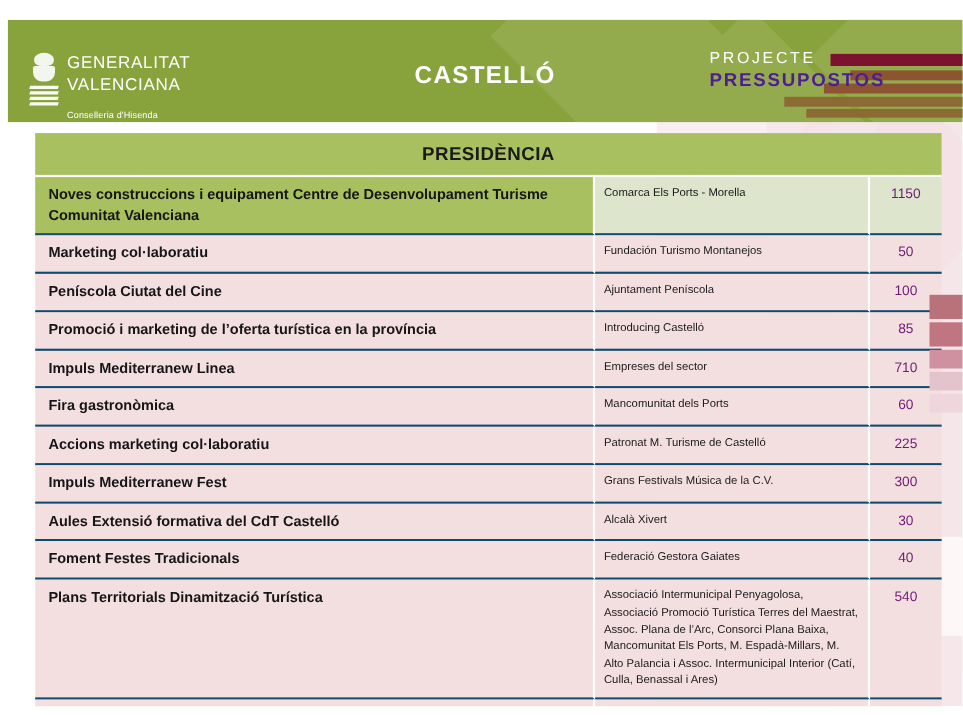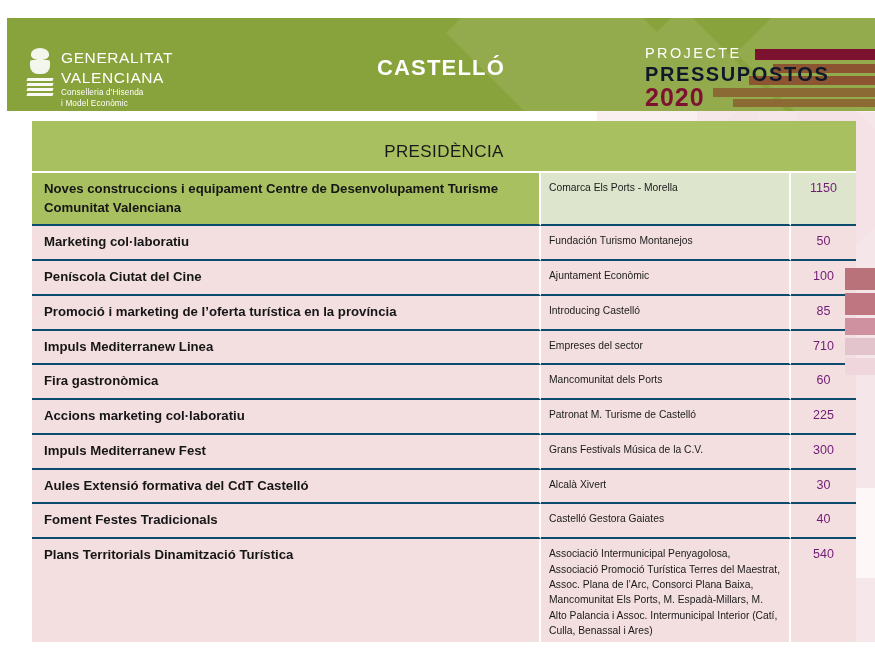--- a/index.html
+++ b/index.html
@@ -99,21 +99,21 @@
     color: #ffffff;
     font-size: 15.5px;
     font-weight: 400;
     letter-spacing: .6px;
     font-family: "Liberation Sans", sans-serif;
   }
   .gva-line2 { margin-top: 4px; }
   .gva-sub {
     color: #ffffff;
     font-size: 8.2px;
-    margin-top: 2px;
+    margin-top: 14px;
     line-height: 1.35;
     letter-spacing: .15px;
   }
 
   
   #slide-title {
     position: absolute;
     left: 0; top: 50px;
     width: 868px;
     text-align: center;
@@ -130,21 +130,21 @@
     position: absolute;
     left: 638px; top: 28px;
     width: 230px; height: 60px;
   }
   #budget-logo .bl-text { position: absolute; left: 0; top: 0; z-index: 3; }
   .bl-projecte {
     color: #ffffff; font-size: 14.5px; font-weight: 400;
     letter-spacing: 2.4px; line-height: 1;
   }
   .bl-pressupostos {
-    color: #0f172a; font-size: 20px; font-weight: 700;
+    color: #4c1d95; font-size: 17px; font-weight: 700;
     letter-spacing: 1.6px; line-height: 1; margin-top: 3px;
   }
   .bl-2020 {
     color: #7d1230; font-size: 25px; font-weight: 700;
     letter-spacing: 1px; line-height: 1; margin-top: 1px;
   }
   #budget-logo .bar { position: absolute; z-index: 1; }
   .bar-1 { left: 110px; top: 3px;  width: 130px; height: 11px; background: #7d1230; }
   .bar-2 { left: 128px; top: 18px; width: 112px; height: 9px;  background: #8c5431; }
   .bar-3 { left: 104px; top: 30px; width: 136px; height: 9px;  background: #8c5431; }
@@ -161,24 +161,24 @@
     table-layout: fixed;
   }
   #budget-table col.c-project { width: 509px; }
   #budget-table col.c-entity  { width: 250px; }
   #budget-table col.c-amount  { width: 65px;  }
 
   #table-title-cell {
     background: #a8c05f;
     color: #1a1a1a;
     font-size: 17px;
-    font-weight: 400;
+    font-weight: 700;
     text-align: center;
     letter-spacing: .4px;
-    padding: 21px 0 9px 0;
+    padding: 9px 0 9px 0;
     border-bottom: 2px solid #ffffff;
   }
 
   #budget-table td {
     vertical-align: top;
     border-bottom: 2px solid #0c4a6e;
   }
   .cell-project {
     background: #f4dfe0;
     color: #161616;
@@ -269,21 +269,20 @@
 
     <div id="budget-logo">
       <div class="bar bar-1"></div>
       <div class="bar bar-2"></div>
       <div class="bar bar-3"></div>
       <div class="bar bar-4"></div>
       <div class="bar bar-5"></div>
       <div class="bl-text">
         <div class="bl-projecte">PROJECTE</div>
         <div class="bl-pressupostos">PRESSUPOSTOS</div>
-        <div class="bl-2020">2020</div>
       </div>
     </div>
   </div>
 
   <table id="budget-table">
     <colgroup>
       <col class="c-project">
       <col class="c-entity">
       <col class="c-amount">
     </colgroup>
@@ -298,21 +297,21 @@
           <td class="cell-entity">Comarca Els Ports -  Morella</td>
           <td class="cell-amount"><span>1150</span></td>
         </tr>
         <tr>
           <td class="cell-project">Marketing col·laboratiu</td>
           <td class="cell-entity">Fundación Turismo Montanejos</td>
           <td class="cell-amount"><span>50</span></td>
         </tr>
         <tr>
           <td class="cell-project">Peníscola Ciutat del Cine</td>
-          <td class="cell-entity">Ajuntament Econòmic</td>
+          <td class="cell-entity">Ajuntament Peníscola</td>
           <td class="cell-amount"><span>100</span></td>
         </tr>
         <tr>
           <td class="cell-project">Promoció i marketing de l’oferta turística en la província</td>
           <td class="cell-entity">Introducing Castelló</td>
           <td class="cell-amount"><span>85</span></td>
         </tr>
         <tr>
           <td class="cell-project">Impuls Mediterranew Linea</td>
           <td class="cell-entity">Empreses del sector</td>
@@ -333,21 +332,21 @@
           <td class="cell-entity">Grans Festivals Música de la C.V.</td>
           <td class="cell-amount"><span>300</span></td>
         </tr>
         <tr>
           <td class="cell-project">Aules Extensió formativa del CdT Castelló</td>
           <td class="cell-entity">Alcalà Xivert</td>
           <td class="cell-amount"><span>30</span></td>
         </tr>
         <tr>
           <td class="cell-project">Foment Festes Tradicionals</td>
-          <td class="cell-entity">Castelló Gestora Gaiates</td>
+          <td class="cell-entity">Federació Gestora Gaiates</td>
           <td class="cell-amount"><span>40</span></td>
         </tr>
         <tr>
           <td class="cell-project">Plans Territorials Dinamització Turística</td>
           <td class="cell-entity">Associació Intermunicipal Penyagolosa, Associació Promoció Turística Terres del Maestrat, Assoc. Plana de l’Arc, Consorci Plana Baixa, Mancomunitat Els Ports, M. Espadà-Millars, M. Alto Palancia i Assoc. Intermunicipal Interior (Catí, Culla, Benassal i Ares)</td>
           <td class="cell-amount"><span>540</span></td>
         </tr>
         <tr class=" row-last">
           <td class="cell-project">Adaptació Recursos Turístics</td>
           <td class="cell-entity">Ajuntament Tírig</td>

